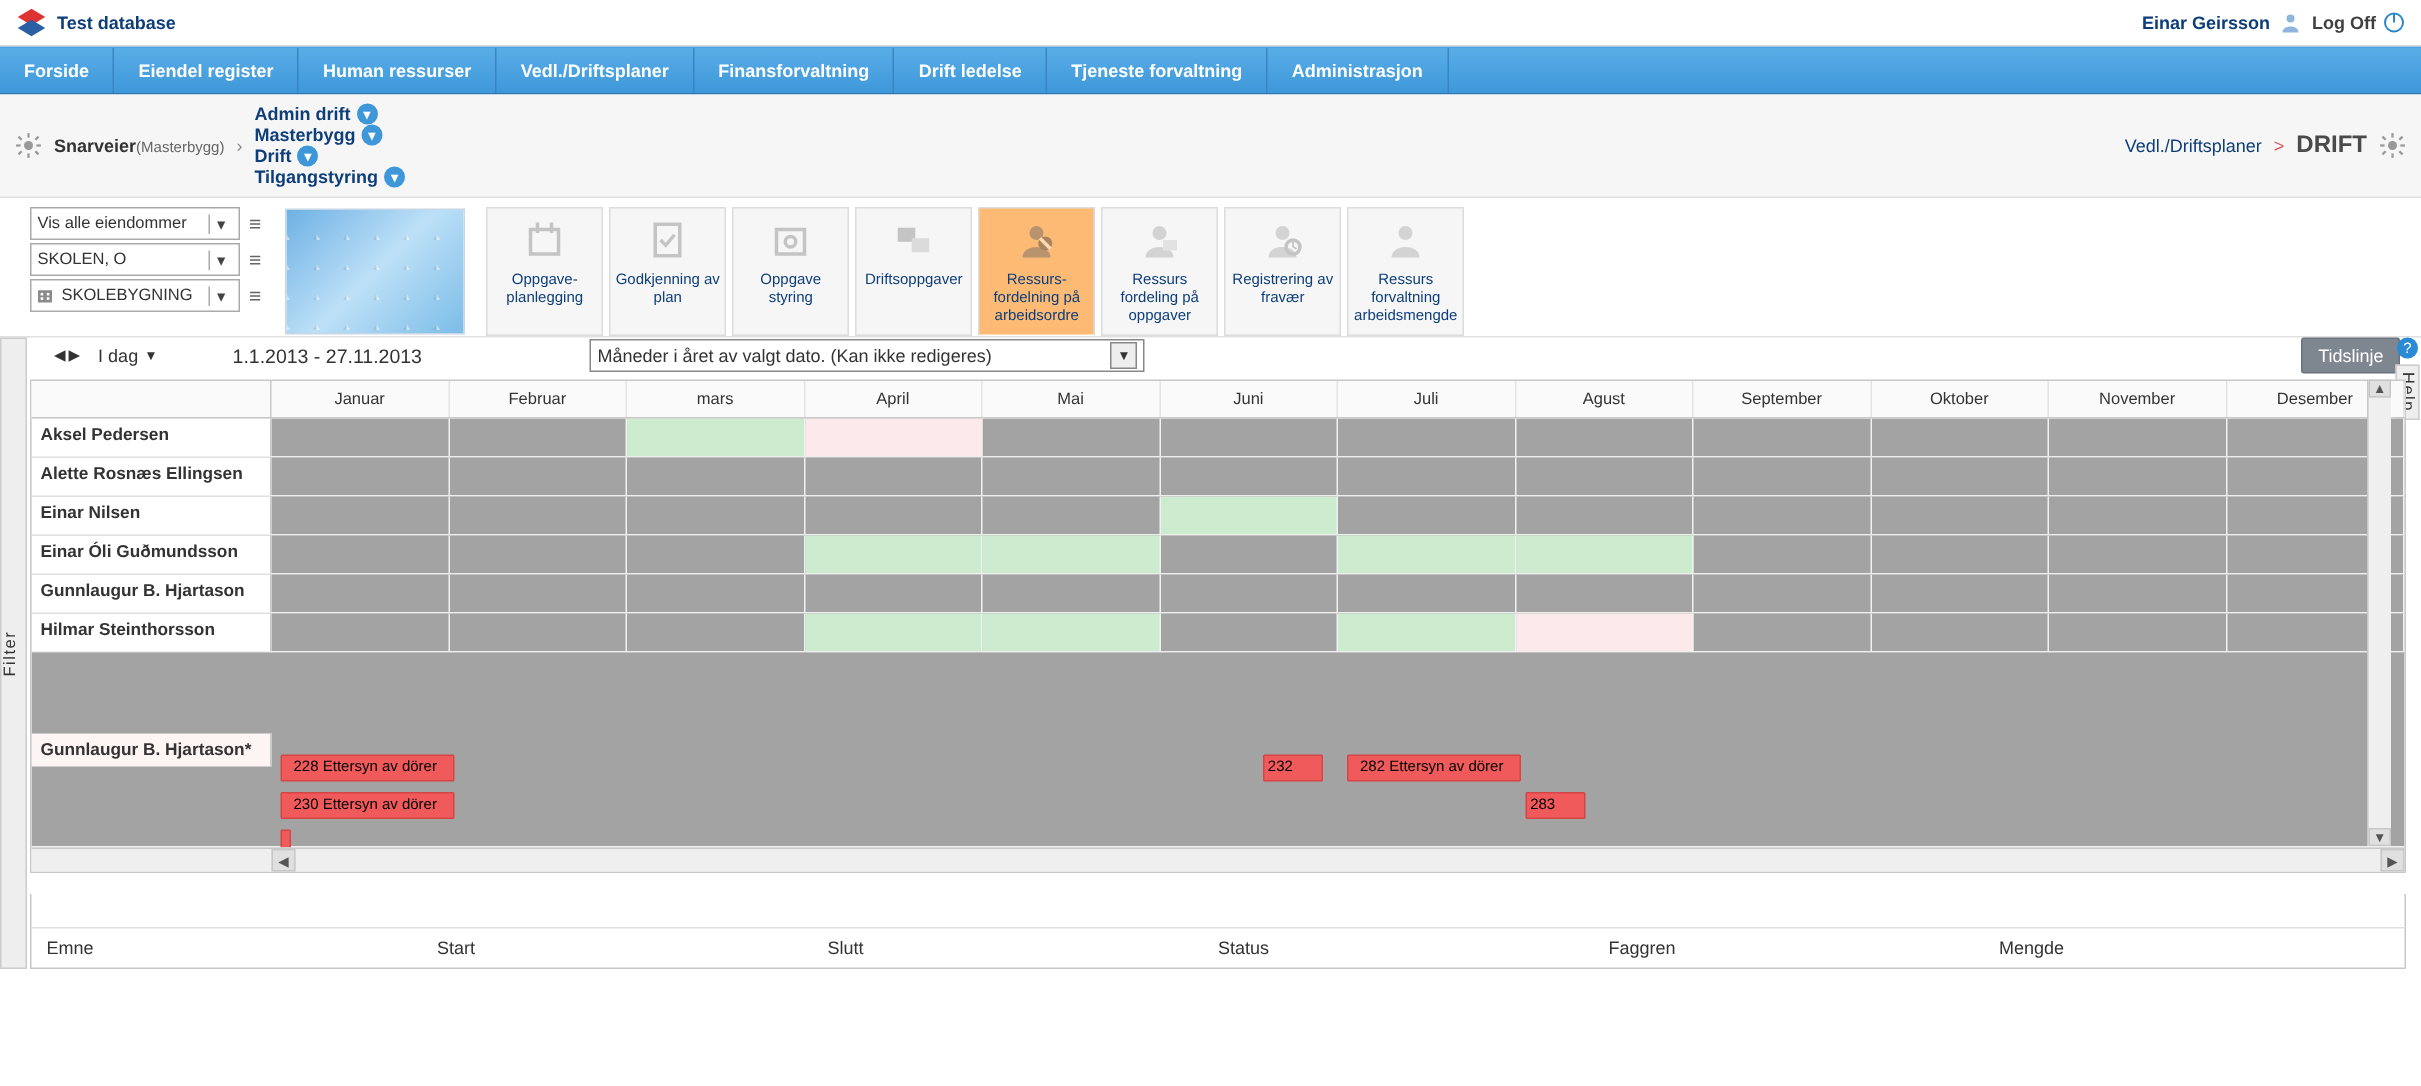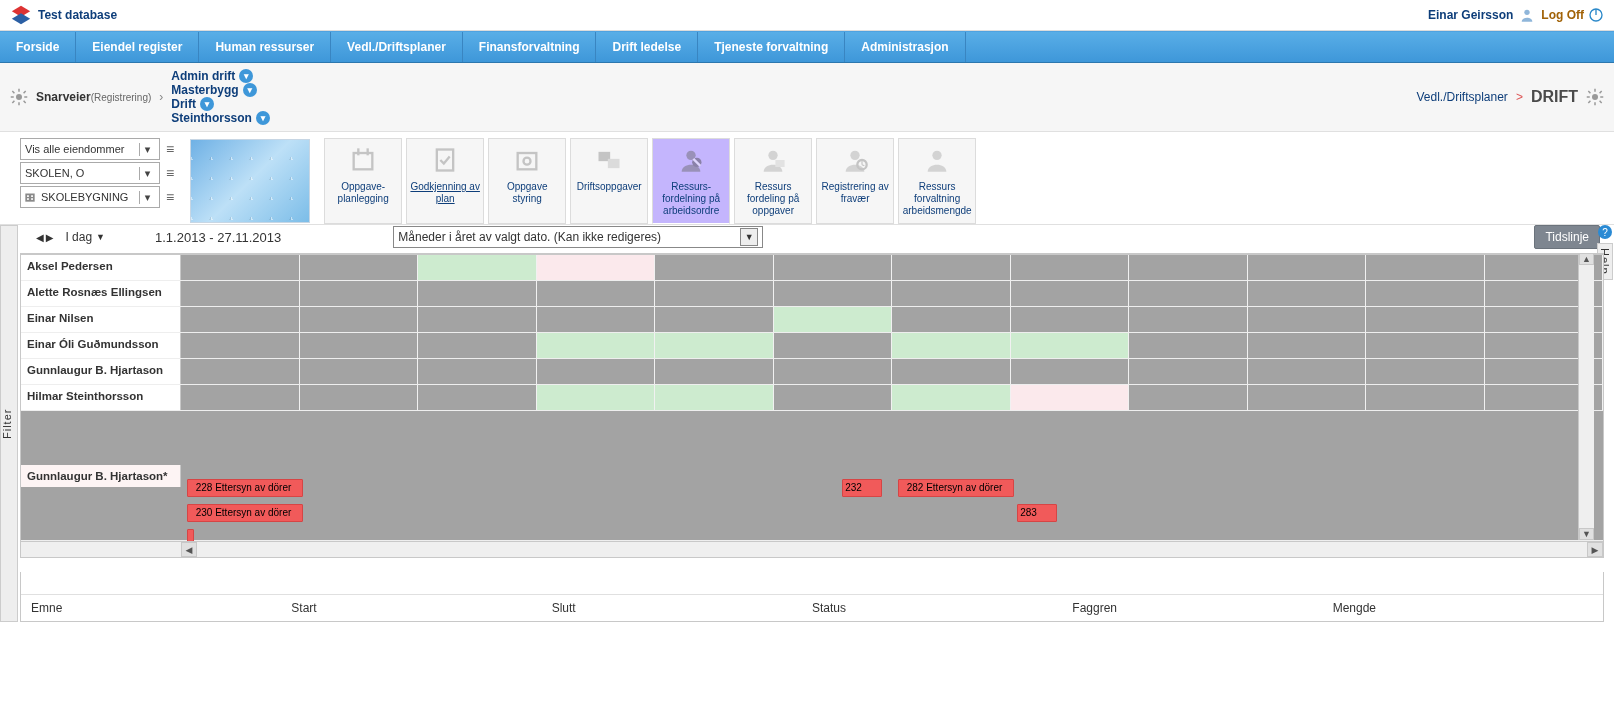--- a/index.html
+++ b/index.html
@@ -1,21 +1,21 @@
 <!DOCTYPE html>
 <html><head>
 <meta charset="utf-8">
 <style>
   * { box-sizing: border-box; }
   body { margin:0; font-family: Tahoma, Verdana, Arial, sans-serif; font-size:12px; color:#333; background:#fff; }
   
   .app-header { display:flex; align-items:center; padding:4px 10px; border-bottom:1px solid #dcdcdc;}
   .app-title { font-size:12px; font-weight:bold; color:#0e3e7a; margin-left:6px;}
   .app-header .right { margin-left:auto; display:flex; align-items:center; gap:6px; color:#0e3e7a; font-weight:bold; }
-  .app-header .right .logoff { display:flex; align-items:center; gap:4px; color:#a16207;}
+  .app-header .right .logoff { display:flex; align-items:center; gap:4px; color:#404040;}
   .logo-icon { width:22px; height:22px; }
   .person-icon { width:16px; height:16px; }
   .power-icon { width:16px; height:16px; color:#2a88c9; }
   
   .main-menu { display:flex; background:linear-gradient(#59aee7,#3e97d9); border-top:1px solid #4fa2e0; border-bottom:1px solid #2c77ae; }
   .main-menu .menu-item { color:#fff; padding:8px 16px; font-weight:bold; border-right:1px solid #3985c1; cursor:pointer; font-size:12px; }
   
   .shortcut-bar { display:flex; align-items:center; gap:8px; padding:6px 10px; border-bottom:1px solid #e0e0e0; background:#f6f6f6; color:#0e3e7a; font-weight:bold; }
   .shortcut-bar .gear-left { color:#7a7a7a; }
   .shortcut-bar .link { display:flex; align-items:center; gap:4px; cursor:pointer; }
@@ -33,21 +33,21 @@
   .select-like.with-icon { padding-left:2px; }
   .select-arrow { width:16px; text-align:center; color:#444; border-left:1px solid #aaa; }
   .list-icon { color:#666; font-size:14px; line-height:1; }
   .building-icon { width:14px; height:14px; }
   .ribbon { display:flex; gap:10px; margin-left:6px; align-items:center; }
   .ribbon-img { width:120px; height:84px; background:linear-gradient(135deg,#6fb1e5 0%, #bde0f7 50%, #7cbde8 100%); border:1px solid #c7d6e4; margin-right:4px; position:relative; overflow:hidden;}
   .ribbon-img::after{ content:""; position:absolute; inset:0; background:
      linear-gradient(60deg, rgba(255,255,255,.5) 0 2px, transparent 2px 18px) 0 0/20px 20px,
      linear-gradient(-60deg, rgba(0,0,0,.08) 0 2px, transparent 2px 18px) 0 0/20px 20px; }
   .ribbon-btn { width:78px; border:1px solid #dcdcdc; background:#f6f6f6; display:flex; flex-direction:column; align-items:center; padding:6px 2px 4px 2px; color:#0e3e7a; text-align:center; font-size:10px; line-height:1.2; cursor:pointer; min-height:86px; justify-content:flex-start; gap:6px;}
-  .ribbon-btn.active { background:#c4b5fd; border-bottom:1px solid #fff; position:relative; z-index:2; }
+  .ribbon-btn.active { background:#fdba74; border-bottom:1px solid #fff; position:relative; z-index:2; }
   .ribbon-btn .ricon { width:36px; height:30px; display:flex; align-items:center; justify-content:center; }
   .ribbon-btn svg { opacity:.45; }
   
   .workarea { position:relative; padding:0 10px 0 20px; }
   .left-filter { position:absolute; left:0; top:0; bottom:0; width:18px; background:#eee; border:1px solid #ccc; writing-mode:vertical-rl; text-orientation:mixed; transform:rotate(180deg); text-align:center; font-size:11px; color:#333; padding:6px 0; letter-spacing:1px; }
   .right-help { position:absolute; right:0; top:0; width:18px; display:flex; flex-direction:column; align-items:center; gap:4px; }
   .right-help .q { width:14px; height:14px; border-radius:50%; background:#2a8ad4; color:#fff; font-size:10px; display:flex; align-items:center; justify-content:center; }
   .right-help .help-tab { background:#eee; border:1px solid #ccc; writing-mode:vertical-rl; text-orientation:mixed; font-size:11px; padding:4px 1px; letter-spacing:1px; }
   .page-title { color:#0e3e7a; font-size:16px; font-weight:bold; padding:18px 0 24px 38px; }
   
@@ -130,37 +130,37 @@
         <rect x="11" y="1" width="2" height="4"></rect>
         <rect x="11" y="19" width="2" height="4"></rect>
         <rect x="1" y="11" width="4" height="2"></rect>
         <rect x="19" y="11" width="4" height="2"></rect>
         <rect x="3.5" y="3.5" width="2" height="4" transform="rotate(-45 4.5 5.5)"></rect>
         <rect x="18.5" y="16.5" width="2" height="4" transform="rotate(-45 19.5 18.5)"></rect>
         <rect x="3.5" y="16.5" width="2" height="4" transform="rotate(45 4.5 18.5)"></rect>
         <rect x="18.5" y="3.5" width="2" height="4" transform="rotate(45 19.5 5.5)"></rect>
       </g>
     </svg>
-  <span><span style="font-weight:bold;color:#333">Snarveier</span><span class="config-sub">(Registrering)</span></span>
+  <span><span style="font-weight:bold;color:#333">Snarveier</span><span class="config-sub">(Masterbygg)</span></span>
   <span class="sep">›</span>
   <span id="shortcut-links">
       <span class="link" style="margin-right: 14px;">
         <span>Admin drift</span>
         <span class="circle-down">▾</span>
       </span>
       <span class="link" style="margin-right: 14px;">
         <span>Masterbygg</span>
         <span class="circle-down">▾</span>
       </span>
       <span class="link" style="margin-right: 14px;">
         <span>Drift</span>
         <span class="circle-down">▾</span>
       </span>
       <span class="link" style="margin-right: 14px;">
-        <span>Steinthorsson</span>
+        <span>Tilgangstyring</span>
         <span class="circle-down">▾</span>
       </span>
     </span>
   <div class="right">
     <span style="font-weight:normal">Vedl./Driftsplaner</span>
     <span style="color:#d55; font-weight:normal">&gt;</span>
     <span class="drift-big">DRIFT</span>
     <svg class="gear-icon" viewBox="0 0 24 24">
         <circle cx="12" cy="12" r="4" fill="#999"></circle>
         <g fill="#999">
@@ -224,21 +224,21 @@
           <div style="white-space: pre-line;">Oppgave-
 planlegging</div>
         </div>
         <div class="ribbon-btn">
           <div class="ricon">
             <svg width="34" height="28" viewBox="0 0 24 24">
               <rect x="5" y="3" width="14" height="18" fill="none" stroke="#888" stroke-width="2"></rect>
               <polyline points="8,12 11,15 16,9" fill="none" stroke="#888" stroke-width="2"></polyline>
             </svg>
           </div>
-          <div style="white-space: pre-line; text-decoration: underline;">Godkjenning av
+          <div style="white-space: pre-line;">Godkjenning av
 plan</div>
         </div>
         <div class="ribbon-btn">
           <div class="ricon">
             <svg width="34" height="28" viewBox="0 0 24 24">
               <rect x="4" y="6" width="16" height="14" fill="none" stroke="#888" stroke-width="2"></rect>
               <circle cx="12" cy="13" r="3" fill="none" stroke="#888" stroke-width="2"></circle>
             </svg>
           </div>
           <div style="white-space: pre-line;">Oppgave
@@ -328,20 +328,34 @@
       <span>Måneder i året av valgt dato. (Kan ikke redigeres)</span>
       <span class="arrow-box">▼</span>
     </div>
     <div class="tidslinje-btn">Tidslinje</div>
   </div>
 
   <div class="rel">
     <div class="tl-container">
       <div class="tl-header-row">
         <div class="tl-namecol"></div>
+        <div class="tl-months" id="tl-months">
+            <div class="tl-month">Januar</div>
+            <div class="tl-month">Februar</div>
+            <div class="tl-month">mars</div>
+            <div class="tl-month">April</div>
+            <div class="tl-month">Mai</div>
+            <div class="tl-month">Juni</div>
+            <div class="tl-month">Juli</div>
+            <div class="tl-month">Agust</div>
+            <div class="tl-month">September</div>
+            <div class="tl-month">Oktober</div>
+            <div class="tl-month">November</div>
+            <div class="tl-month">Desember</div>
+          </div>
       </div>
       <div class="tl-body" id="tl-body">
           <div class="tl-row">
             <div class="name">Aksel Pedersen</div>
             <div class="cells">
               <div class="cell"></div>
               <div class="cell"></div>
               <div class="cell bg-green"></div>
               <div class="cell bg-pink"></div>
               <div class="cell"></div>

